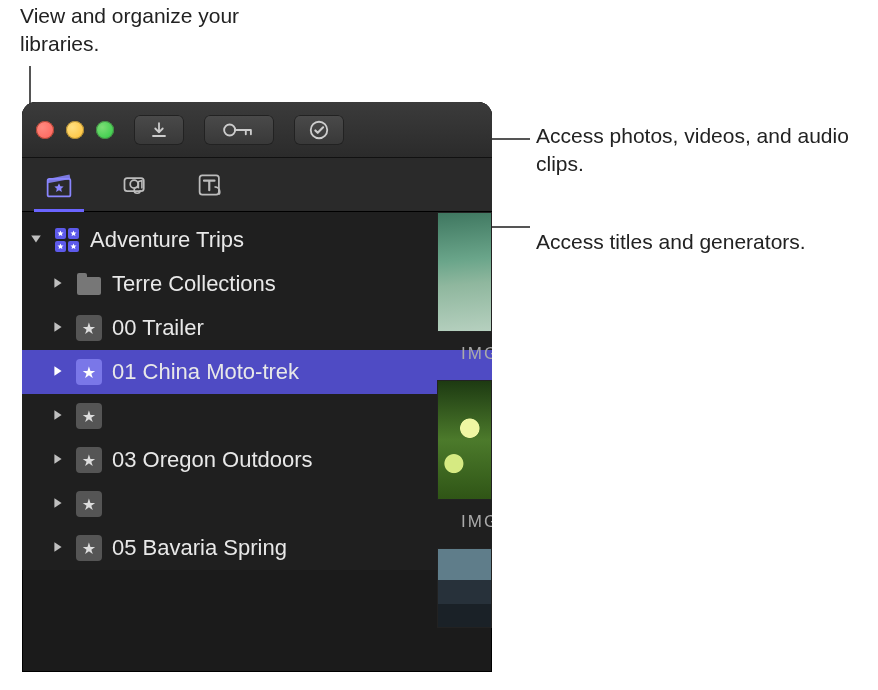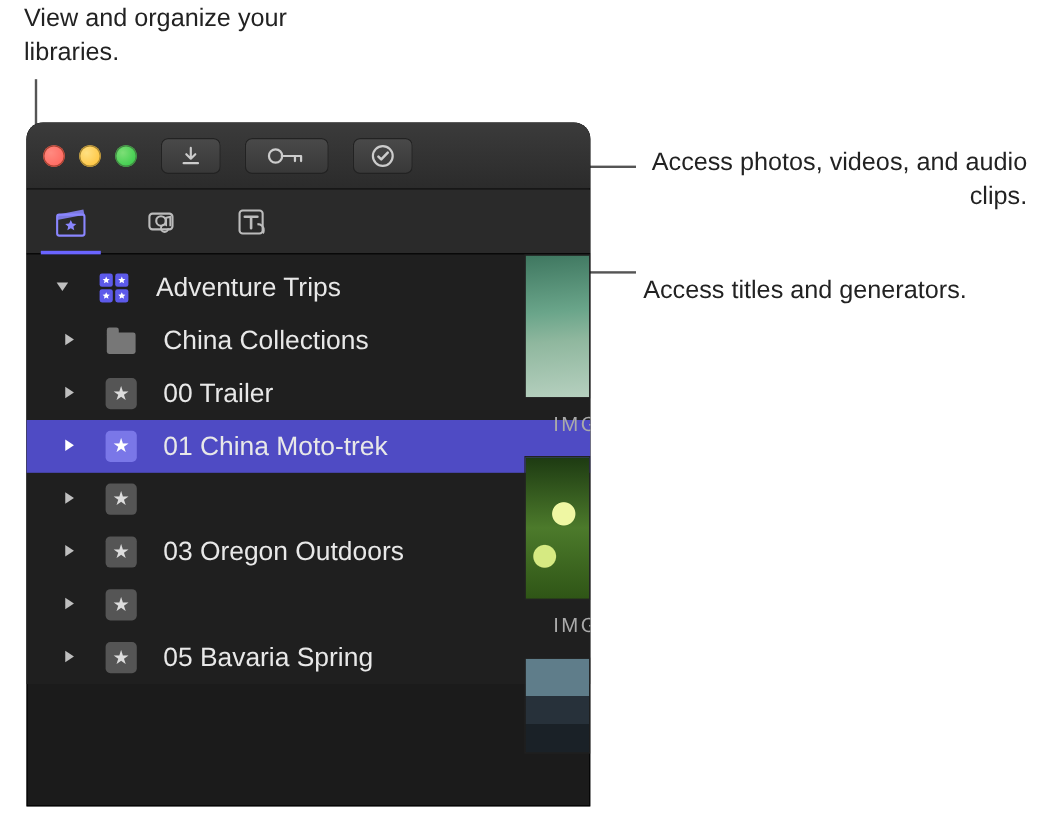--- a/index.html
+++ b/index.html
@@ -92,22 +92,22 @@
   
   .sidebar {
     background:#1f1f1f;
     color:#e8e8e8;
     font-size: 22px;
     padding-top: 6px;
   }
   .row {
     display:flex; align-items:center;
     height: 44px;
-    padding: 0 8px 0 24px;
-    gap: 22px;
+    padding: 0 8px 0 8px;
+    gap: 10px;
   }
   .row.indent1 { padding-left: 30px; }
   .row.selected { background:#4f4bc4; }
   .tri {
     width: 14px; height: 14px; display:inline-block;
     color:#bfbfbf;
   }
   .tri svg { display:block; }
   .row.selected .tri { color:#fff; }
 
@@ -151,21 +151,21 @@
   .mount { background: linear-gradient(#5f7d8a 0 40%, #27313a 40% 70%, #1a2127 70% 100%); }
 
   svg { display:block; }
 </style>
 </head>
 <body>
 
 <div class="callout" style="left:20px; top:2px; width:220px;">View and organize your libraries.</div>
 <div class="callout-line" style="left:29px; top:66px; width:2px; height:96px;"></div>
 
-<div class="callout" style="left:536px; top:122px; width:320px;text-align:right;">Access photos, videos, and audio clips.</div>
+<div class="callout" style="left:536px; top:122px; width:320px;">Access photos, videos, and audio clips.</div>
 <div class="callout-line" style="left:136px; top:138px; width:394px; height:2px;"></div>
 <div class="callout-line" style="left:136px; top:138px; width:2px; height:22px;"></div>
 
 <div class="callout" style="left:536px; top:212px; width:320px;margin-top:16px;">Access titles and generators.</div>
 <div class="callout-line" style="left:226px; top:226px; width:304px; height:2px;"></div>
 <div class="callout-line" style="left:226px; top:166px; width:2px; height:62px;"></div>
 
 <div class="window">
 
   <div class="titlebar">
@@ -244,21 +244,21 @@
 
     <div class="row indent1">
       <span class="tri">
         <svg width="12" height="12" viewBox="0 0 10 10">
             <path d="M2 1 L8 5 L2 9 Z" fill="currentColor"></path>
           </svg>
       </span>
       <span class="lib-icon">
         <span class="folder-shape"></span>
       </span>
-      <span class="label">China Collections</span>
+      <span class="label">Terre Collections</span>
     </div>
 
     <div class="row indent1">
       <span class="tri">
         <svg width="12" height="12" viewBox="0 0 10 10">
             <path d="M2 1 L8 5 L2 9 Z" fill="currentColor"></path>
           </svg>
       </span>
       <span class="lib-icon">
           <span class="star-tile">★</span>

